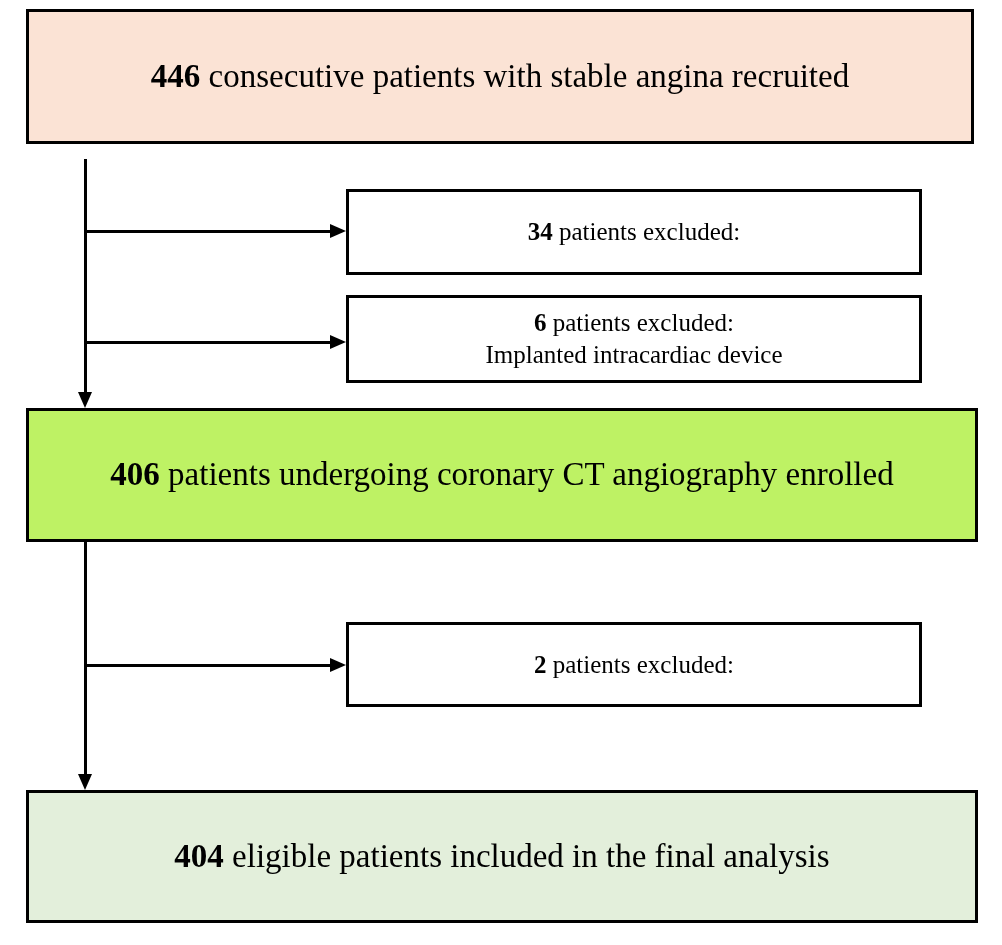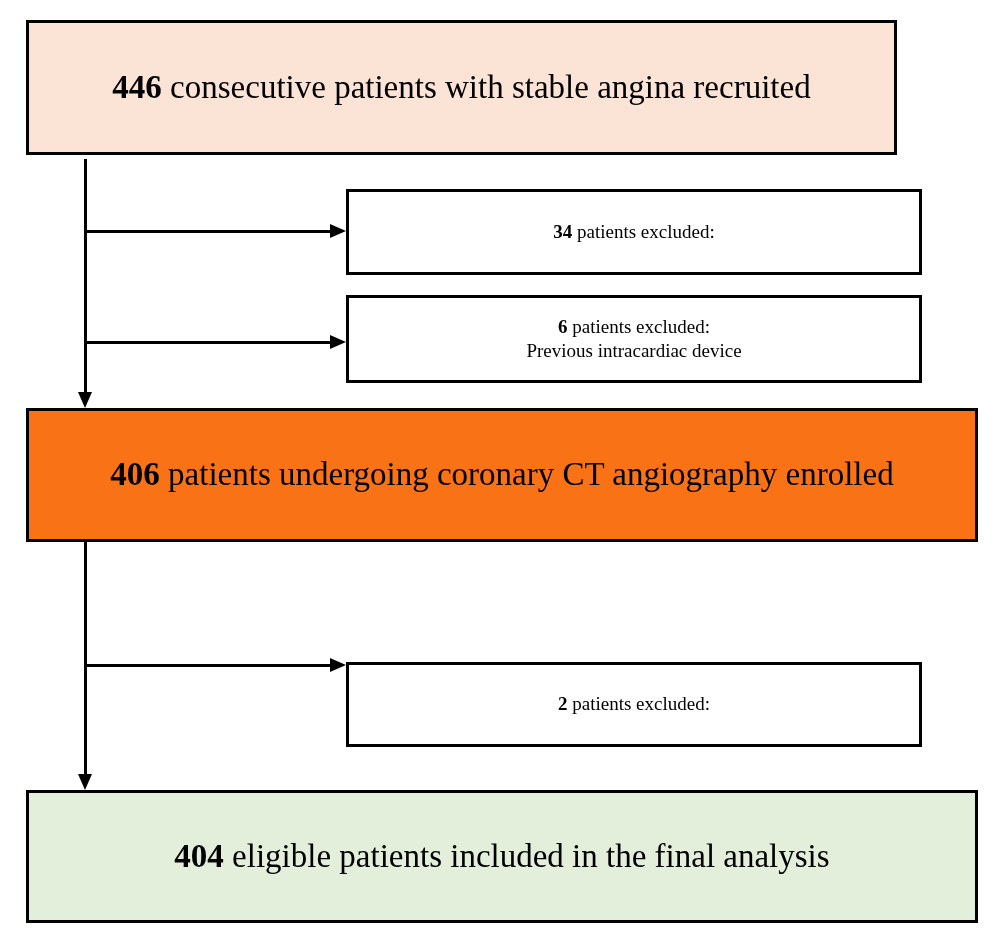--- a/index.html
+++ b/index.html
@@ -17,22 +17,22 @@
     box-sizing: border-box;
     border: 3px solid #000000;
     display: flex;
     flex-direction: column;
     align-items: center;
     justify-content: center;
     text-align: center;
   }
   .node p { margin: 0; }
   .main-node { font-size: 33px; line-height: 1.2; }
-  .excl-node { font-size: 19px; line-height: 1.28; background: #ffffff; }
-  .box-recruited { left: 26px;  top: 20px;  width: 871px; height: 135px; }
+  .excl-node { font-size: 25px; line-height: 1.28; background: #ffffff; }
+  .box-recruited { left: 26px;  top: 9px;  width: 948px; height: 135px; }
   .box-excl1     { left: 346px; top: 189px; width: 576px; height: 86px;  }
   .box-excl2     { left: 346px; top: 295px; width: 576px; height: 88px;  }
   .box-enrolled  { left: 26px;  top: 408px; width: 952px; height: 134px; }
   .box-excl3     { left: 346px; top: 622px; width: 576px; height: 85px;  }
   .box-final     { left: 26px;  top: 790px; width: 952px; height: 133px; }
 
   .line-seg { position: absolute; background: #000000; }
   .v1 { left: 84px; top: 159px; width: 3px; height: 235px; }
   .v2 { left: 84px; top: 542px; width: 3px; height: 234px; }
   .h1 { left: 85px; top: 230px; width: 246px; height: 3px; }
@@ -71,28 +71,28 @@
   <div class="node main-node box-recruited" style="background: rgb(251, 227, 213);">
     <p><b>446</b><span> consecutive patients with stable angina recruited</span></p>
   </div>
 
   <div class="node excl-node box-excl1" style="background: rgb(255, 255, 255);">
     <p><b>34</b><span> patients excluded:</span></p>
   </div>
 
   <div class="node excl-node box-excl2" style="background: rgb(255, 255, 255);">
     <p><b>6</b><span> patients excluded:</span></p>
-    <p>Previous intracardiac device</p>
+    <p>Implanted intracardiac device</p>
   </div>
 
-  <div class="node main-node box-enrolled" style="background: #f97316;">
+  <div class="node main-node box-enrolled" style="background: #bef264;">
     <p><b>406</b><span> patients undergoing coronary CT angiography enrolled</span></p>
   </div>
 
-  <div class="node excl-node box-excl3" style="background: rgb(255, 255, 255); margin-top: 40px;">
+  <div class="node excl-node box-excl3" style="background: rgb(255, 255, 255);">
     <p><b>2</b><span> patients excluded:</span></p>
   </div>
 
   <div class="node main-node box-final" style="background: rgb(227, 239, 219); text-align: center;">
     <p><b>404</b><span> eligible patients included in the final analysis</span></p>
   </div>
 
 </div>
 
 </body></html>

